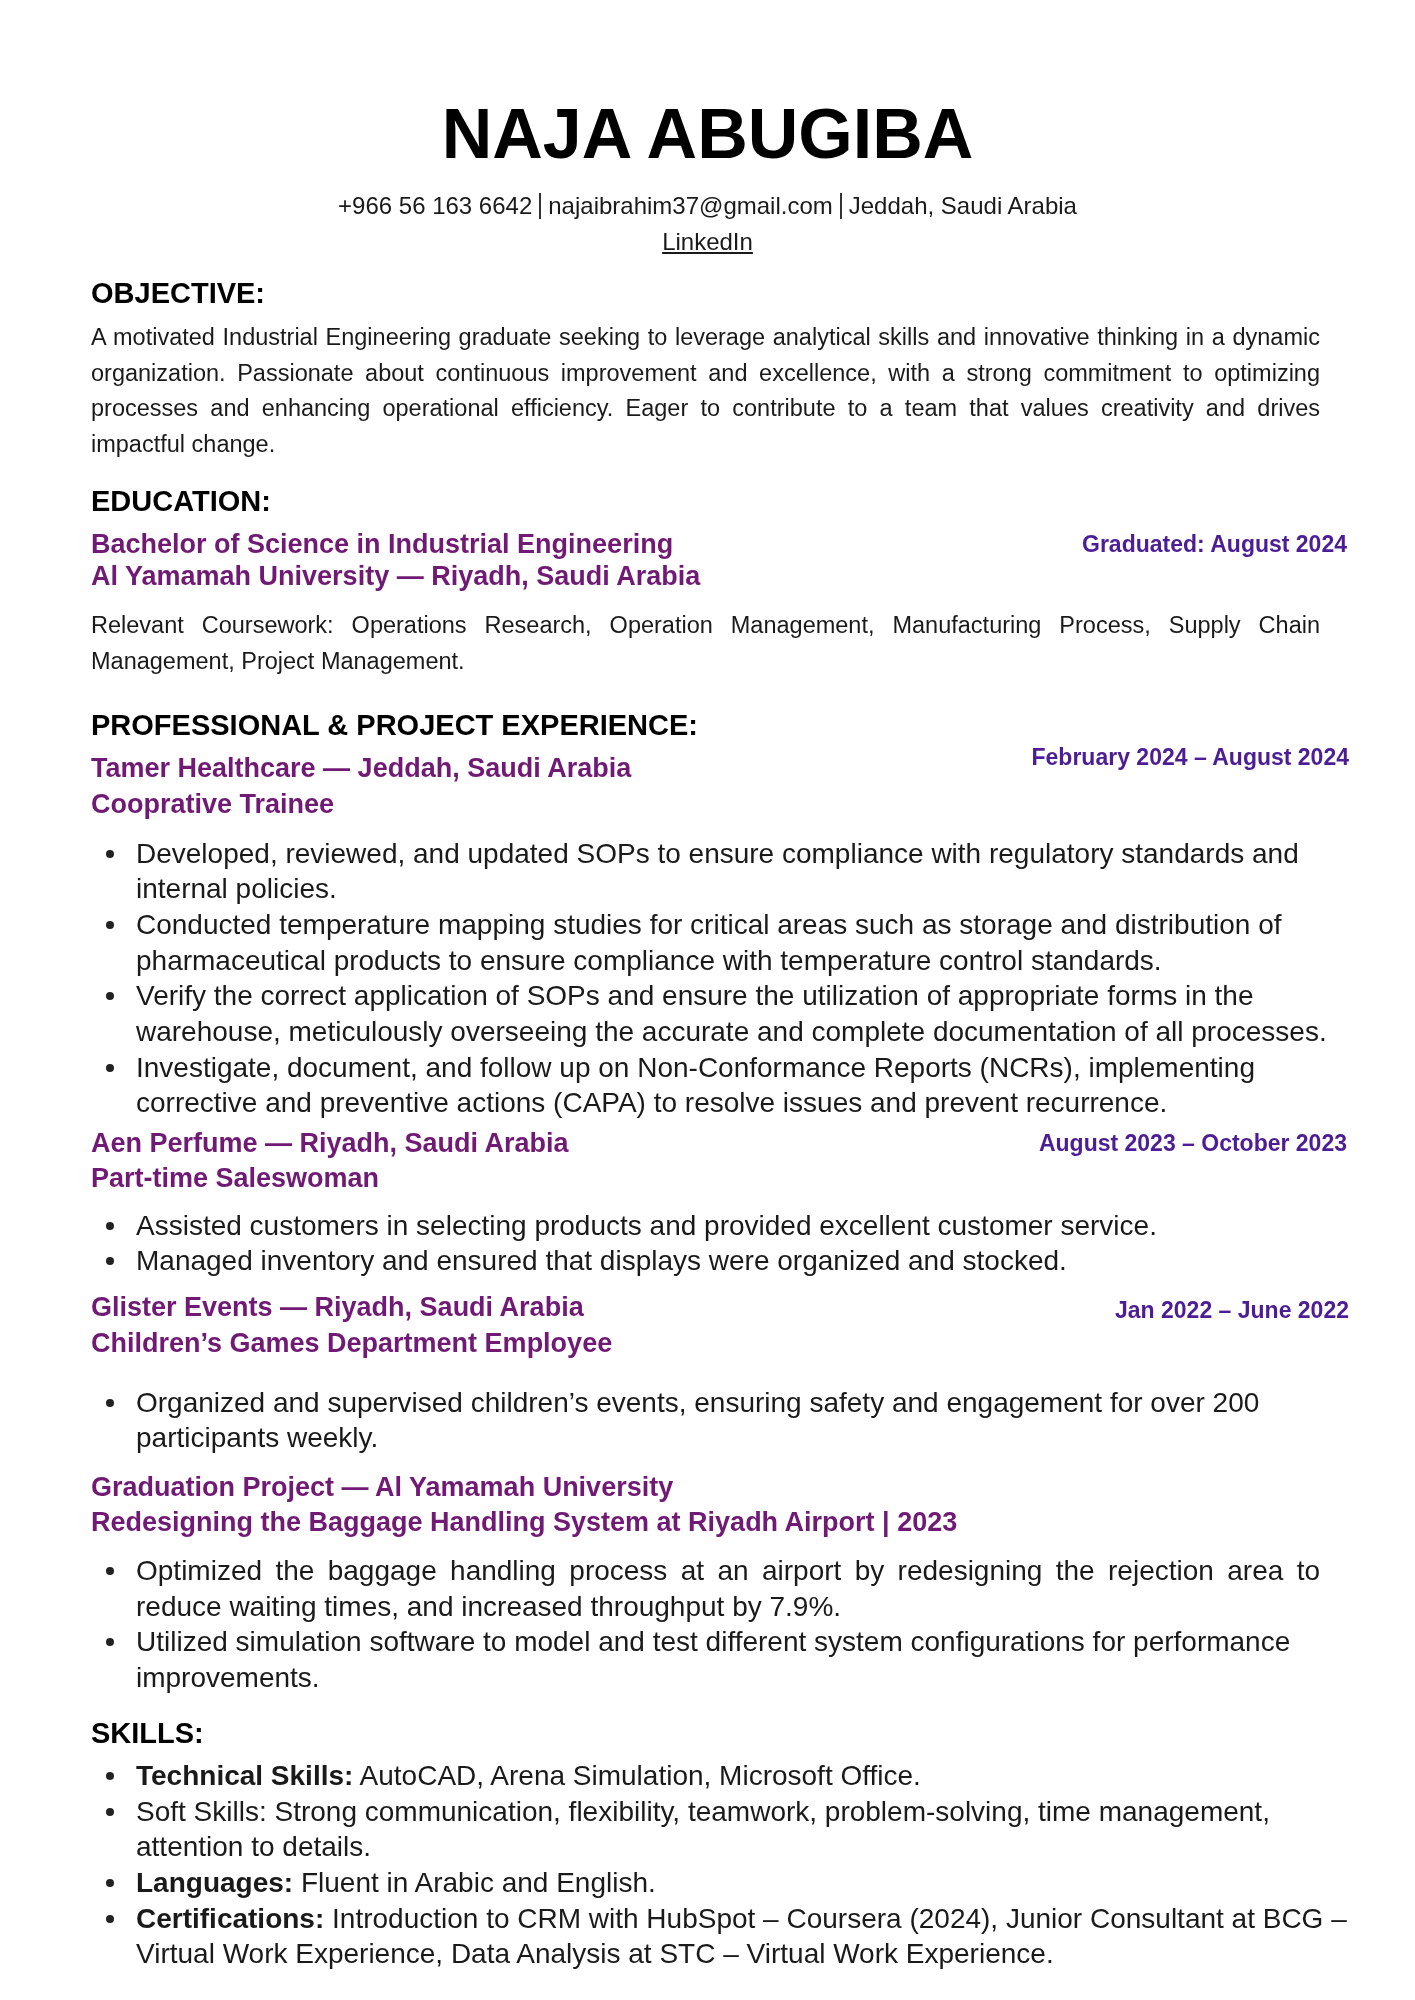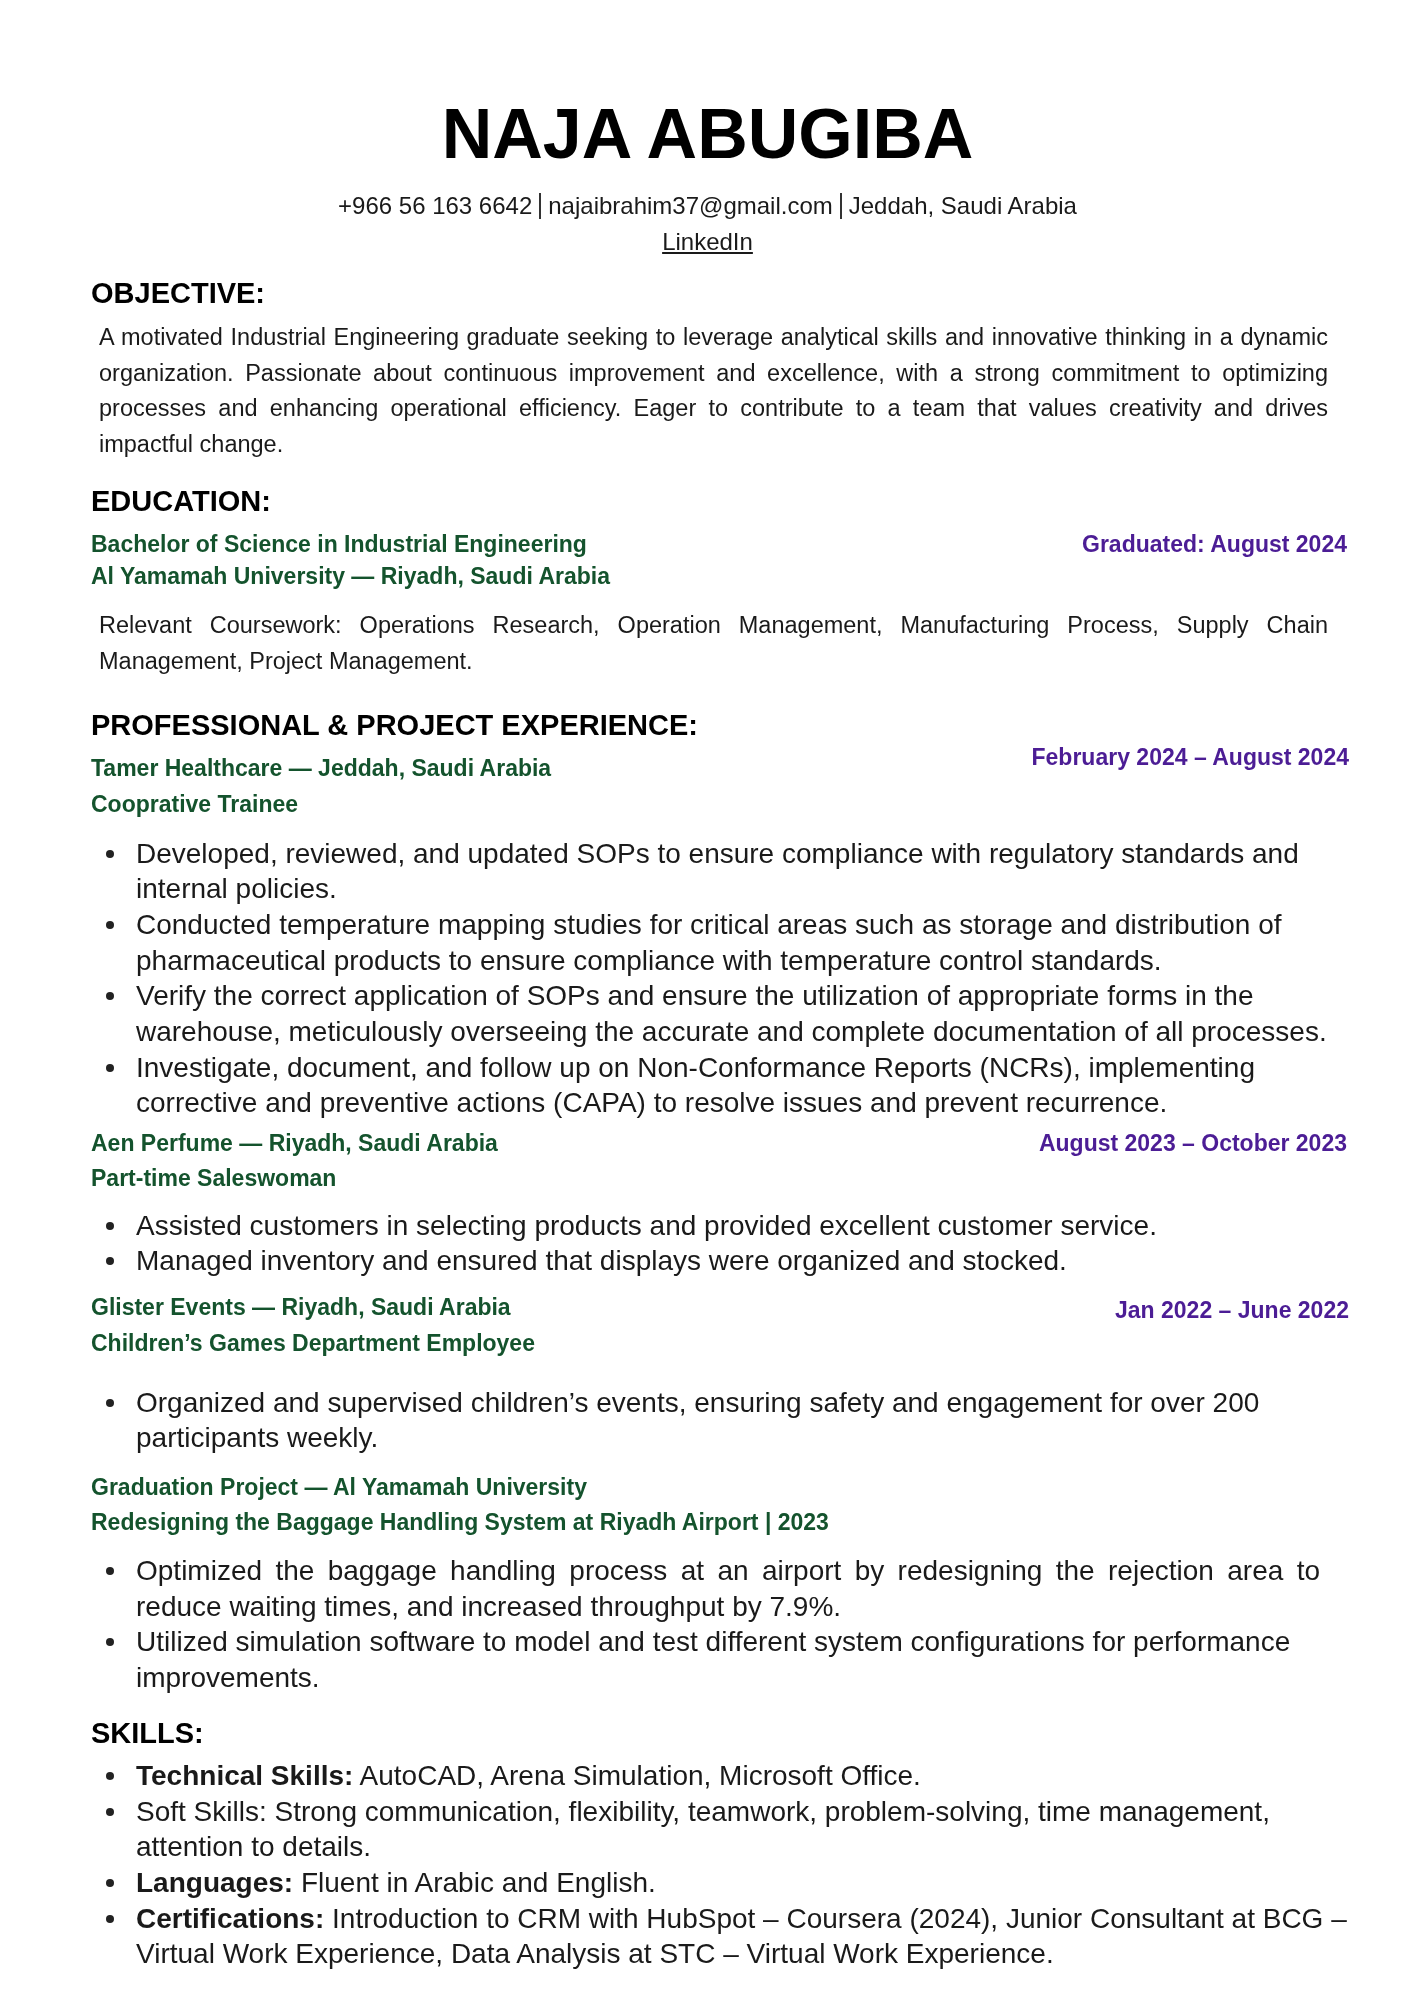--- a/index.html
+++ b/index.html
@@ -4,23 +4,23 @@
 <style>
   html,body{margin:0;padding:0;background:#fff;}
   body{width:1415px;height:2000px;position:relative;overflow:hidden;
        font-family:"Liberation Sans",sans-serif;color:#1a1a1a;}
   .abs{position:absolute;white-space:nowrap;}
   .name{left:0;width:1415px;text-align:center;top:92px;font-size:70px;line-height:84px;color:#000;font-family:"Liberation Sans",sans-serif;font-weight:bold;}
   .contact{left:0;width:1415px;text-align:center;top:190px;font-size:24px;line-height:32px;}
   .linkedin{left:0;width:1415px;text-align:center;top:226px;font-size:24px;line-height:32px;}
   .linkedin a{color:#1a1a1a;text-decoration:underline;}
   .h{left:91px;font-size:29px;font-weight:bold;color:#000;line-height:36px;}
-  .b{left:91px;font-size:23px;font-weight:bold;line-height:32px;color:#14532d;}
+  .b{left:91px;font-size:27px;font-weight:bold;line-height:32px;color:#701a75;}
   .date{right:70px;font-size:23px;font-weight:bold;line-height:32px;color:#4c1d95;}
-  .para{left:91px;width:1229px;font-size:23.5px;line-height:35.7px;text-align:justify;white-space:normal;text-align-last:left;margin-left:8px;}
+  .para{left:91px;width:1229px;font-size:23.5px;line-height:35.7px;text-align:justify;white-space:normal;text-align-last:left;}
   .bl{left:136px;font-size:28px;line-height:32px;}
   .dot{position:absolute;left:106px;width:8px;height:8px;border-radius:50%;background:#222;}
   .sep{display:inline-block;width:2px;height:26px;background:#333;vertical-align:-5px;margin:0 7px;}
 </style>
 </head>
 <body>
 
 <div class="abs name">NAJA ABUGIBA</div>
 <div class="abs contact">
   <span>+966 56 163 6642</span><span class="sep"></span><span>najaibrahim37@gmail.com</span><span class="sep"></span><span>Jeddah, Saudi Arabia</span>

